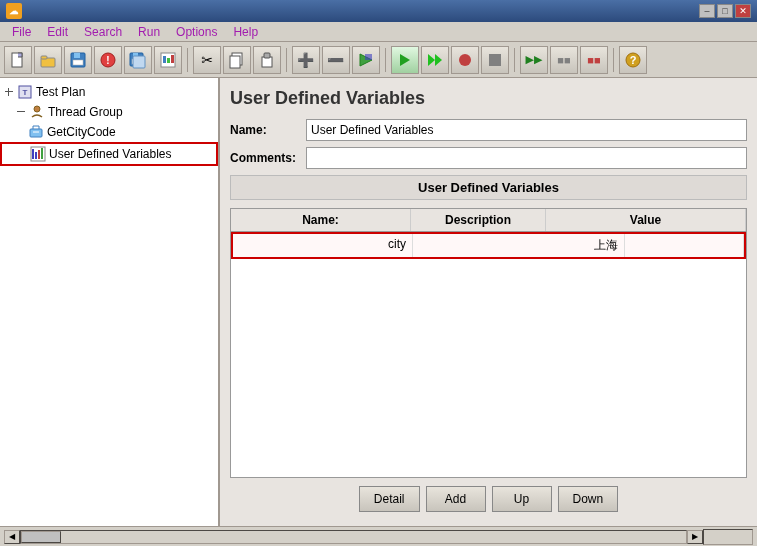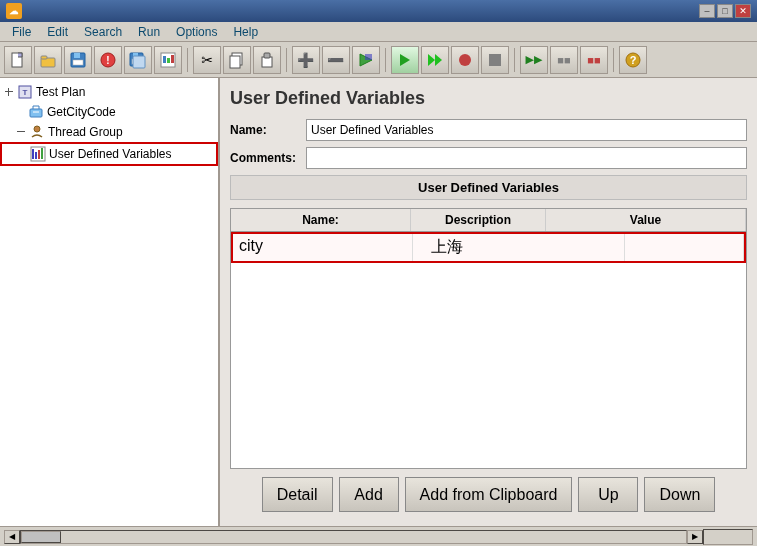--- a/index.html
+++ b/index.html
@@ -66,21 +66,21 @@
       padding: 2px 4px;
       display: flex;
       gap: 0;
       height: 20px;
       align-items: center;
     }
     .menu-item {
       padding: 2px 8px;
       cursor: pointer;
       font-size: 12px;
-      color: #0c4a6e;
+      color: #a21caf;
     }
 
     
     .toolbar {
       background: #d4d0c8;
       border-bottom: 1px solid #a09890;
       padding: 3px 4px;
       display: flex;
       align-items: center;
       gap: 2px;
@@ -196,43 +196,44 @@
       display: flex;
       border-bottom: 1px solid #eee;
     }
     .vars-row.selected-row {
       border: 2px solid #cc0000;
       background: #fff8f8;
     }
     .vars-cell {
       padding: 3px 6px;
       border-right: 1px solid #ddd;
-      font-size: 16px;
+      font-size: 12px;
       min-height: 22px;
+      text-align: right;
     }
     .vars-cell.col-name { width: 180px; }
     .vars-cell.col-value { width: 200px; margin-left: 12px; }
     .vars-cell.col-desc { flex: 1; }
 
     
     .bottom-buttons {
       display: flex;
       gap: 6px;
       padding: 8px 0 4px 0;
       justify-content: center;
       flex-wrap: wrap;
     }
     .action-btn {
       padding: 4px 14px;
       border: 1px solid #888;
       background: linear-gradient(to bottom, #e8e4dc, #c8c4bc);
       cursor: pointer;
-      font-size: 16px;
+      font-size: 12px;
       min-width: 60px;
-      height: 35px;
+      height: 26px;
     }
 
     
     .status-bar {
       height: 20px;
       background: #d4d0c8;
       border-top: 1px solid #a09890;
       display: flex;
       align-items: center;
       padding: 0 4px;
@@ -445,44 +446,44 @@
         </svg>
       <span class="tree-icon">
         <svg width="16" height="16" viewBox="0 0 16 16">
             <rect x="2" y="2" width="12" height="12" fill="#e0e0f0" stroke="#5050a0" stroke-width="1"></rect>
             <text x="8" y="11" text-anchor="middle" fill="#5050a0" font-size="8" font-weight="bold">T</text>
           </svg>
       </span>
       <span>Test Plan</span>
     </div>
 
-    <div class="tree-item tree-indent-2">
-      <span class="tree-icon">
-        <svg width="16" height="16" viewBox="0 0 16 16">
-            <rect x="2" y="5" width="12" height="8" rx="1" fill="#80c0f0" stroke="#4080c0" stroke-width="1"></rect>
-            <path d="M5,5 L5,2 L11,2 L11,5" fill="none" stroke="#4080c0" stroke-width="1"></path>
-            <line x1="5" y1="8" x2="11" y2="8" stroke="white" stroke-width="1"></line>
-          </svg>
-      </span>
-      <span>GetCityCode</span>
-    </div>
-
     <div class="tree-item tree-indent-1">
       <svg width="10" height="10" viewBox="0 0 10 10">
           <rect x="1" y="4" width="8" height="1" fill="#555"></rect>
         </svg>
       <span class="tree-icon">
         <svg width="16" height="16" viewBox="0 0 16 16">
             <circle cx="8" cy="5" r="3" fill="#c08040" stroke="#806020" stroke-width="1"></circle>
             <path d="M3,13 Q8,9 13,13" fill="none" stroke="#806020" stroke-width="1.5"></path>
           </svg>
       </span>
       <span>Thread Group</span>
     </div>
 
+    <div class="tree-item tree-indent-2">
+      <span class="tree-icon">
+        <svg width="16" height="16" viewBox="0 0 16 16">
+            <rect x="2" y="5" width="12" height="8" rx="1" fill="#80c0f0" stroke="#4080c0" stroke-width="1"></rect>
+            <path d="M5,5 L5,2 L11,2 L11,5" fill="none" stroke="#4080c0" stroke-width="1"></path>
+            <line x1="5" y1="8" x2="11" y2="8" stroke="white" stroke-width="1"></line>
+          </svg>
+      </span>
+      <span>GetCityCode</span>
+    </div>
+
 
 
     <div class="tree-item tree-indent-2 selected">
       <span class="tree-icon">
         <svg width="16" height="16" viewBox="0 0 16 16">
           <rect x="1" y="1" width="14" height="14" fill="white" stroke="#888" stroke-width="1"></rect>
           <rect x="2" y="3" width="2" height="10" fill="#4040c0"></rect>
           <rect x="5" y="6" width="2" height="7" fill="#4040c0"></rect>
           <rect x="8" y="4" width="2" height="9" fill="#c04040"></rect>
           <rect x="11" y="2" width="2" height="11" fill="#40a040"></rect>
@@ -523,21 +524,20 @@
           <div class="vars-cell col-name">city</div>
           <div class="vars-cell col-value">上海</div>
           <div class="vars-cell col-desc"></div>
         </div>
       </div>
     </div>
 
     <div class="bottom-buttons">
       <button class="action-btn">Detail</button>
       <button class="action-btn">Add</button>
-      <button class="action-btn">Add from Clipboard</button>
       <button class="action-btn">Up</button>
       <button class="action-btn">Down</button>
     </div>
   </div>
 </div>
 
 <div class="status-bar">
   <div class="scroll-arrow">◀</div>
   <div class="scrollbar-h">
     <div class="scrollbar-thumb"></div>

